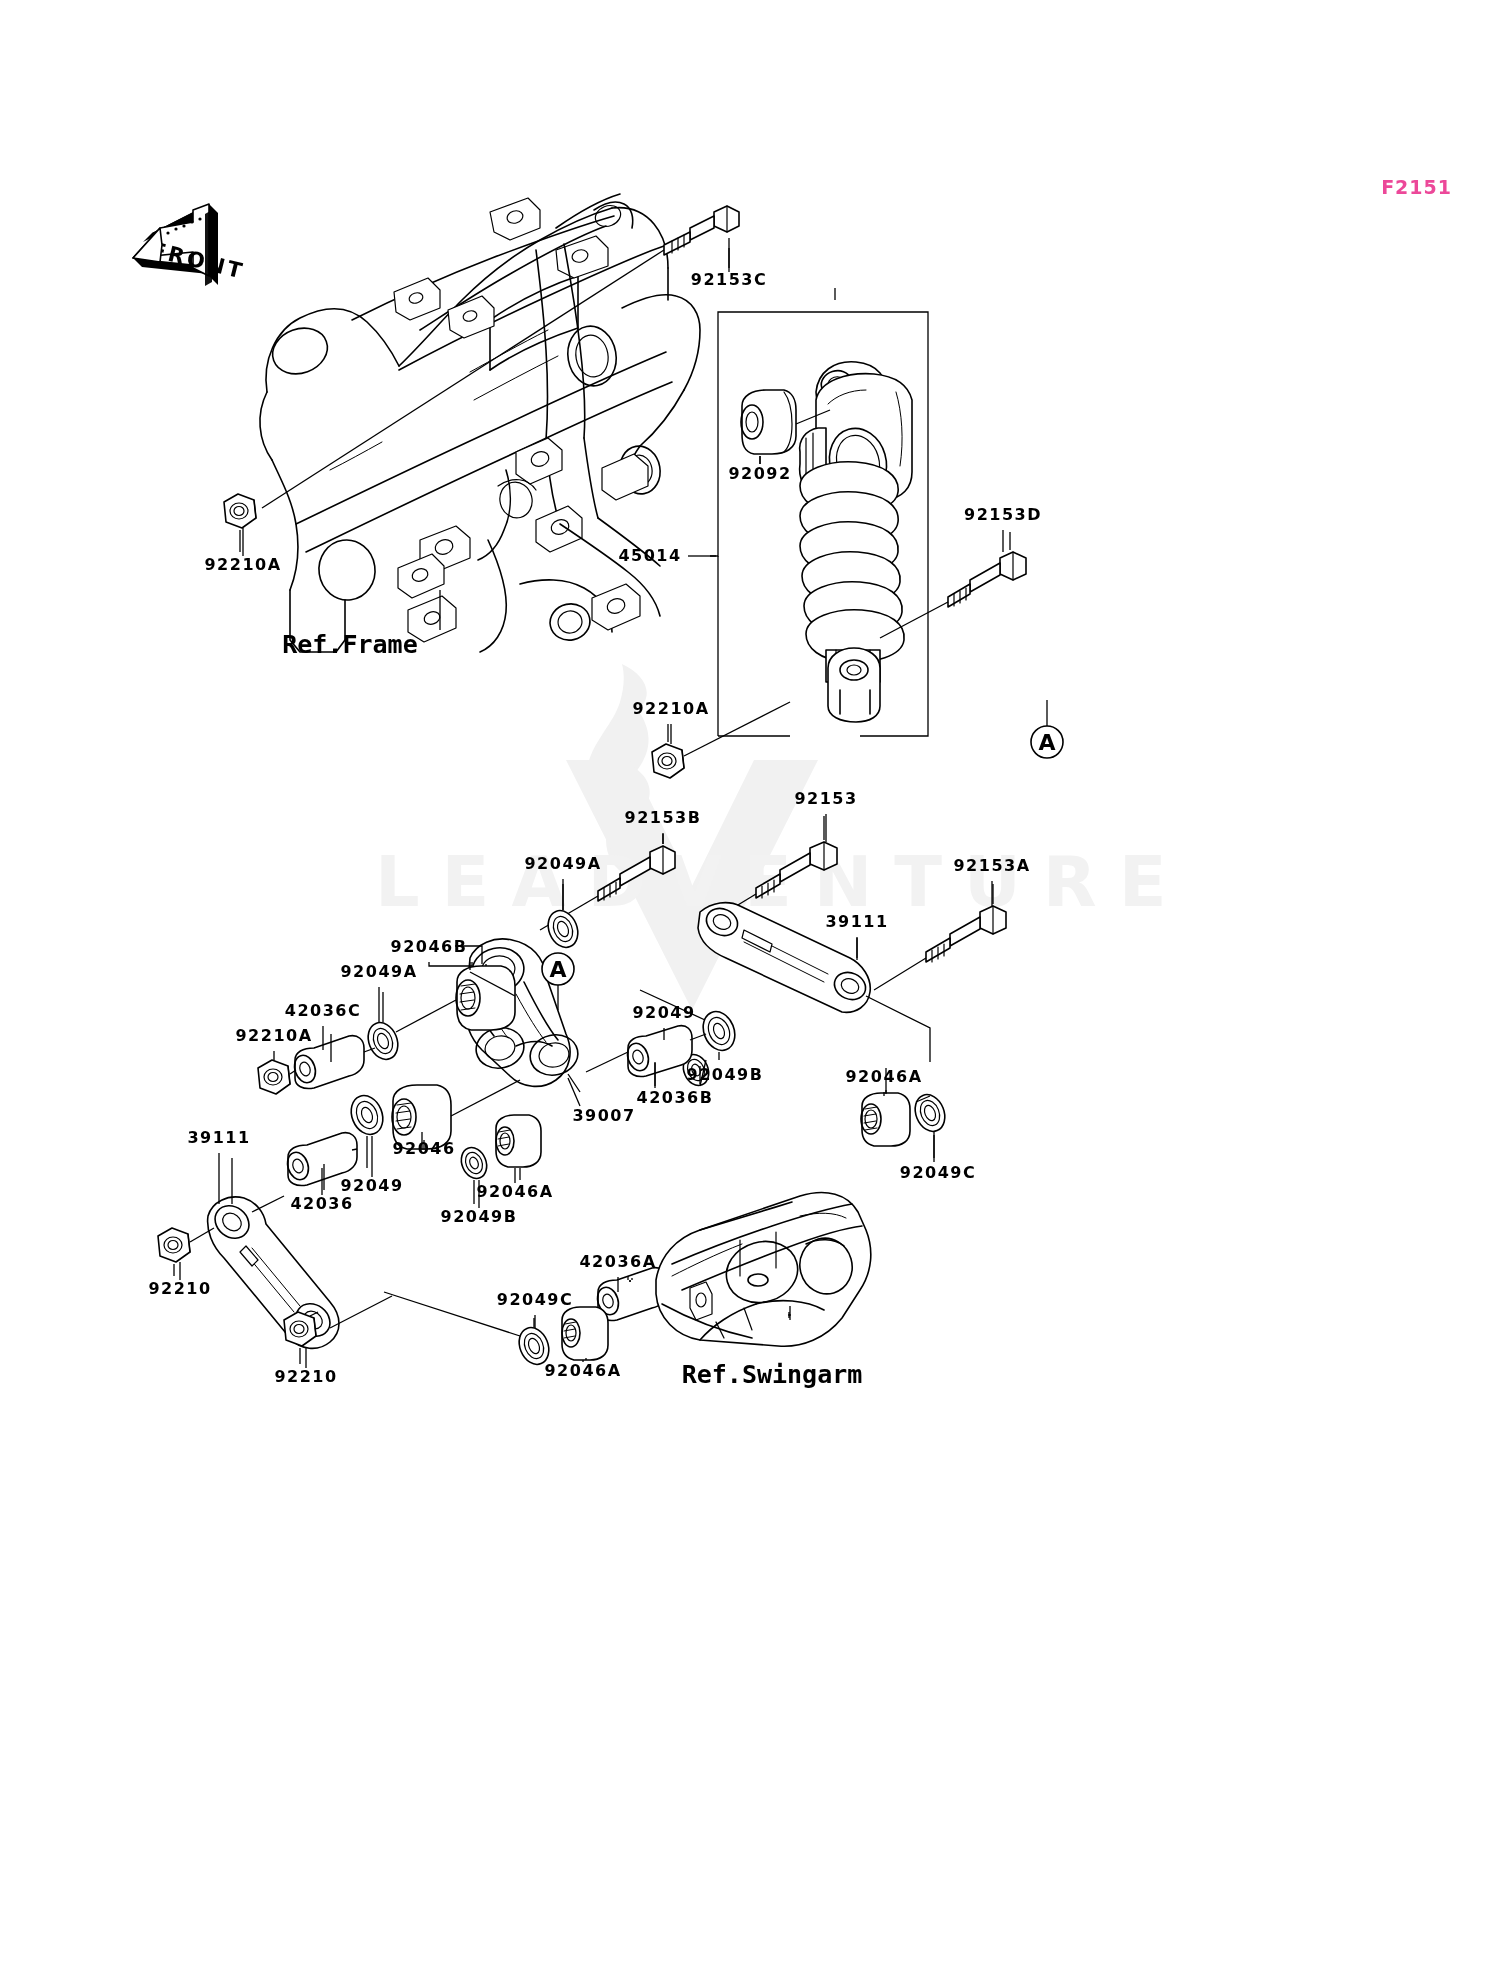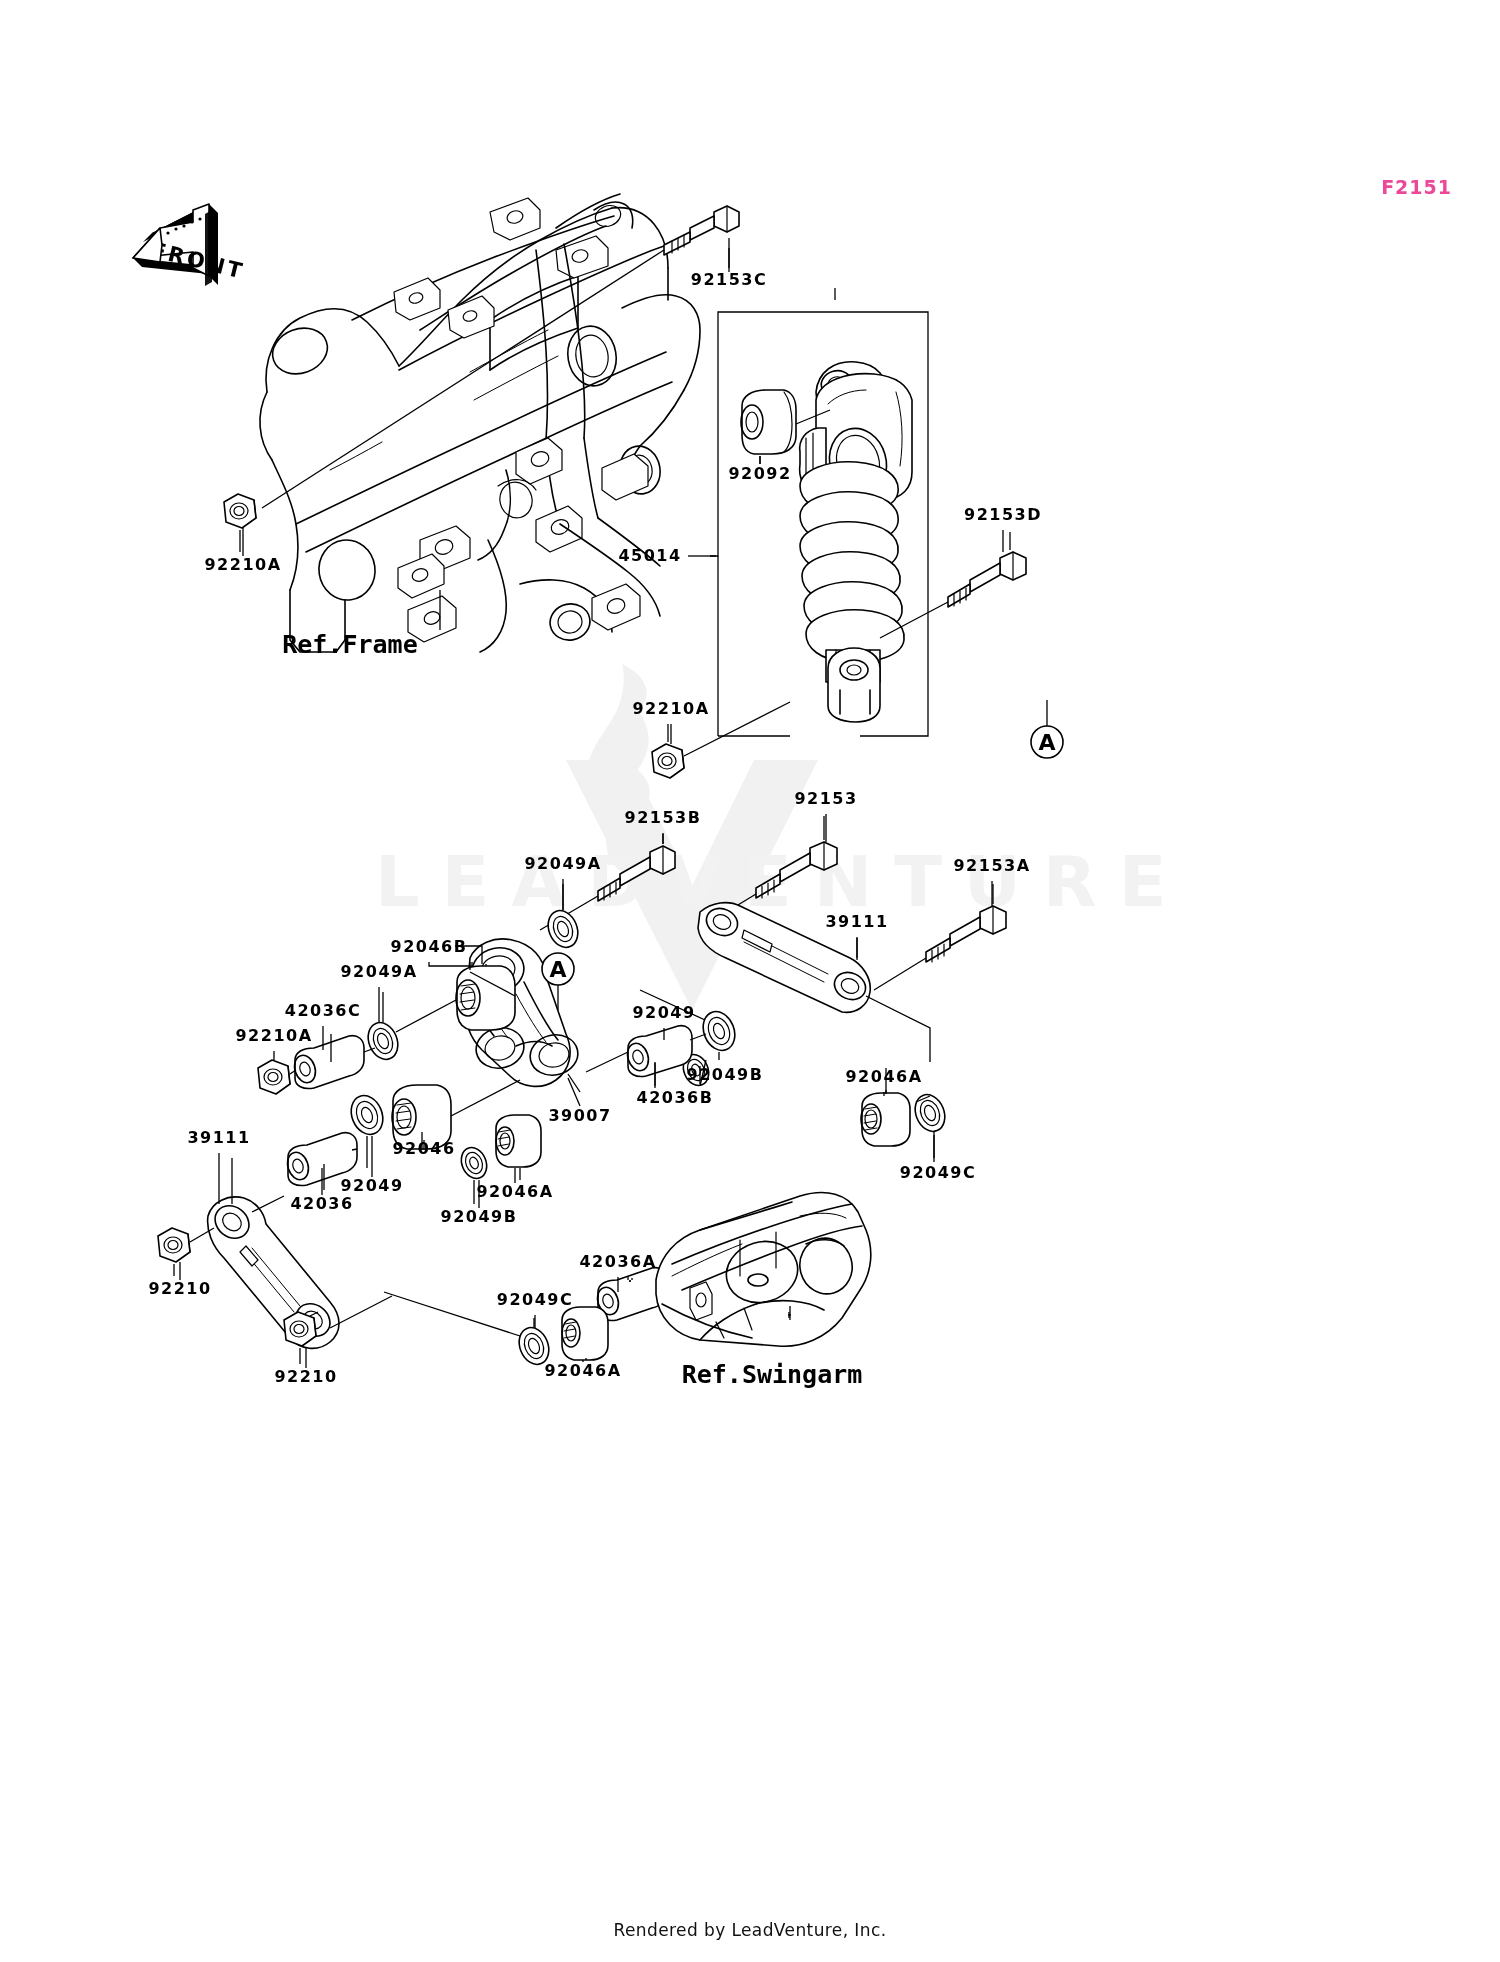--- a/index.html
+++ b/index.html
@@ -744,35 +744,34 @@
     <div class="lbl center" style="left:857px;top:914px">39111</div>
     <div class="lbl center" style="left:429px;top:939px">92046B</div>
     <div class="lbl center" style="left:379px;top:964px">92049A</div>
     <div class="lbl center" style="left:323px;top:1003px">42036C</div>
     <div class="lbl center" style="left:274px;top:1028px">92210A</div>
     <div class="lbl center" style="left:664px;top:1005px">92049</div>
     <div class="lbl center" style="left:725px;top:1067px">92049B</div>
     <div class="lbl center" style="left:675px;top:1090px">42036B</div>
     <div class="lbl center" style="left:884px;top:1069px">92046A</div>
     <div class="lbl center" style="left:938px;top:1165px">92049C</div>
-    <div class="lbl center" style="left:580px;top:1108px">39007</div>
+    <div class="lbl center" style="left:604px;top:1108px">39007</div>
     <div class="lbl center" style="left:424px;top:1141px">92046</div>
     <div class="lbl center" style="left:219px;top:1130px">39111</div>
     <div class="lbl center" style="left:372px;top:1178px">92049</div>
     <div class="lbl center" style="left:322px;top:1196px">42036</div>
     <div class="lbl center" style="left:515px;top:1184px">92046A</div>
     <div class="lbl center" style="left:479px;top:1209px">92049B</div>
     <div class="lbl center" style="left:618px;top:1254px">42036A</div>
     <div class="lbl center" style="left:180px;top:1281px">92210</div>
     <div class="lbl center" style="left:535px;top:1292px">92049C</div>
     <div class="lbl center" style="left:306px;top:1369px">92210</div>
     <div class="lbl center" style="left:583px;top:1363px">92046A</div>
 
     <div class="lbl ref center" style="left:350px;top:632px">Ref.Frame</div>
     <div class="lbl ref center" style="left:772px;top:1362px">Ref.Swingarm</div>
 
     <div class="lbl center" style="left:1047px;top:732px;font-size:22px;letter-spacing:0">A</div>
     <div class="lbl center" style="left:558px;top:959px;font-size:22px;letter-spacing:0">A</div>
   </div>
 
-  <div id="footer">Rendered by LeadVenture, Inc.</div>
 
 </div>
 
 </body></html>

